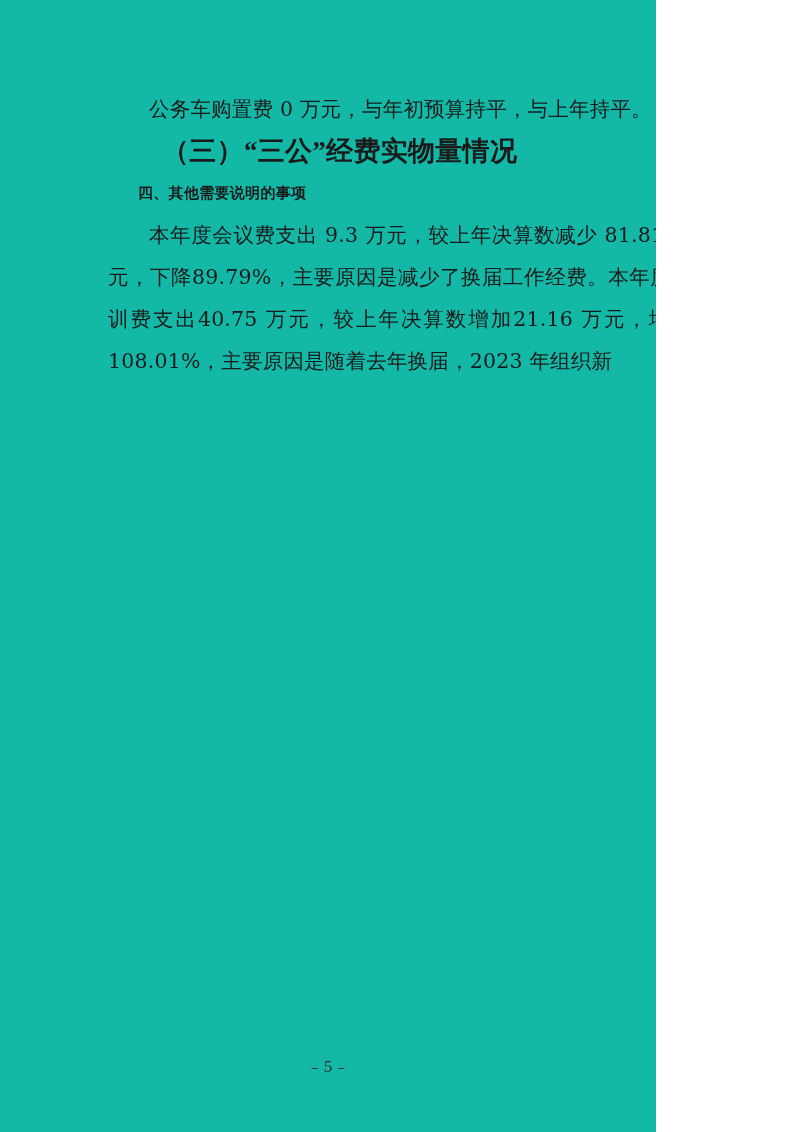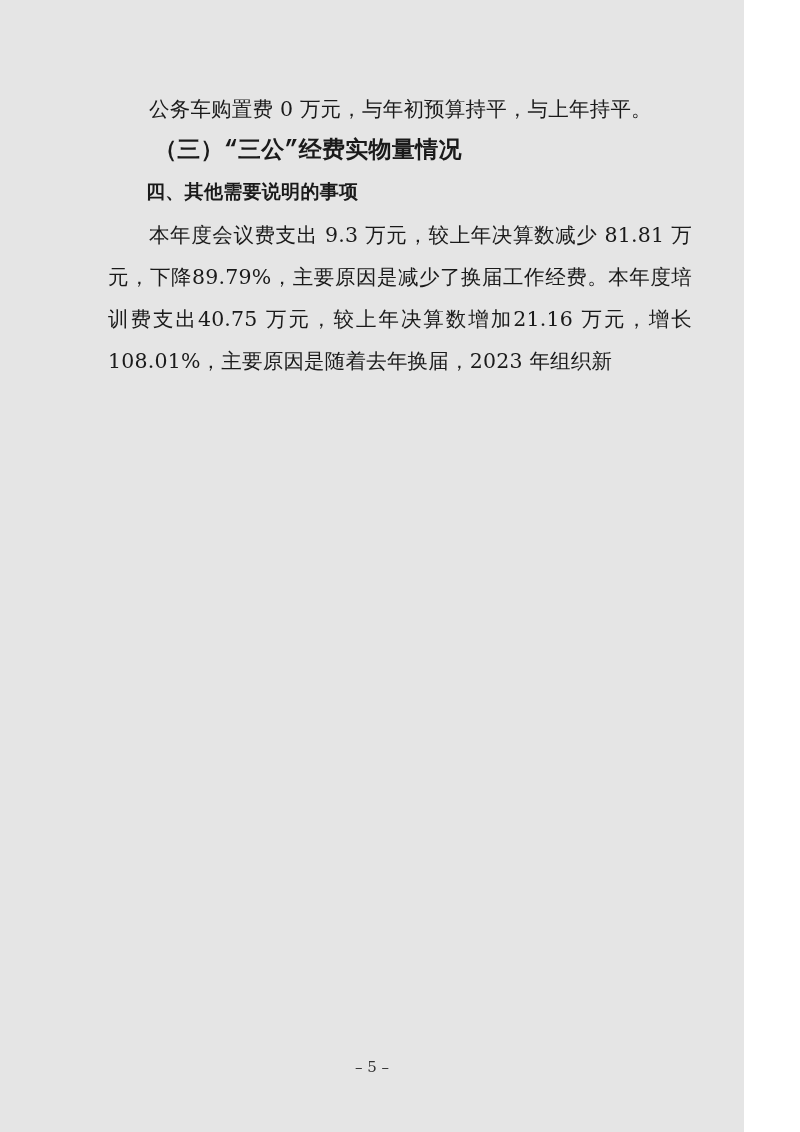--- a/index.html
+++ b/index.html
@@ -6,23 +6,23 @@
     margin: 0;
     padding: 0;
     background: #ffffff;
   }
   body {
     font-family: "DejaVu Serif", serif;
     color: #1a1a1a;
   }
   .page {
     position: relative;
-    width: 744px;
+    width: 656px;
     height: 1132px;
-    background: #e5e5e5;
+    background: #14b8a6;
     box-sizing: border-box;
     overflow: hidden;
   }
   .content {
     position: absolute;
     left: 108px;
     top: 88px;
     width: 584px;
   }
   p.para {
@@ -30,34 +30,34 @@
     font-size: 20.5px;
     line-height: 42px;
     text-indent: 2em;
     text-align: justify;
     text-justify: inter-ideograph;
     letter-spacing: 0.2px;
     font-family: "DejaVu Serif", serif;
   }
   h3.heading {
     margin: 0;
-    font-size: 23px;
+    font-size: 27px;
     line-height: 42px;
     text-indent: 2em;
     font-weight: bold;
-    font-family: Liberation Mono, monospace;
+    font-family: Liberation Serif, serif;
     letter-spacing: 0.3px;
   }
   h2.heading-main {
     margin: 0;
-    font-size: 19px;
+    font-size: 15px;
     line-height: 42px;
     text-indent: 2em;
     font-weight: bold;
-    font-family: Liberation Mono, monospace;
+    font-family: Liberation Sans, sans-serif;
     letter-spacing: 0.3px;
   }
   .footer {
     position: absolute;
     left: 0;
     right: 0;
     bottom: 56px;
     text-align: center;
     font-size: 15px;
     color: #333;

